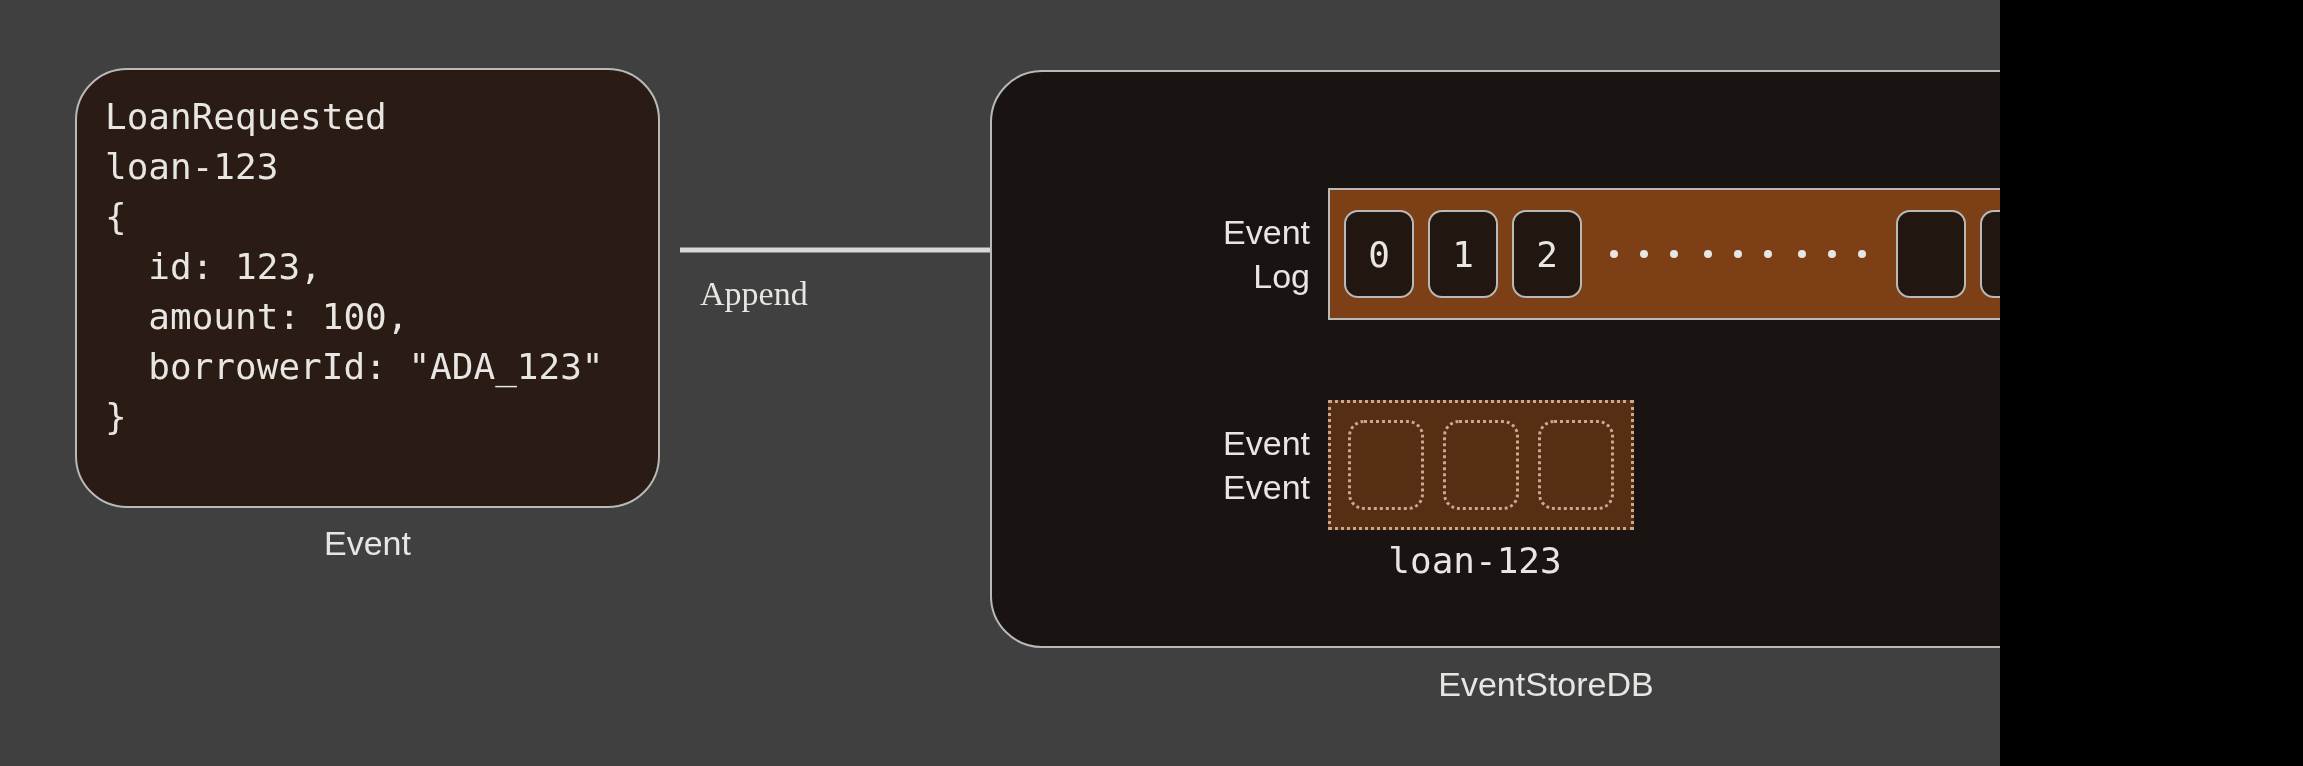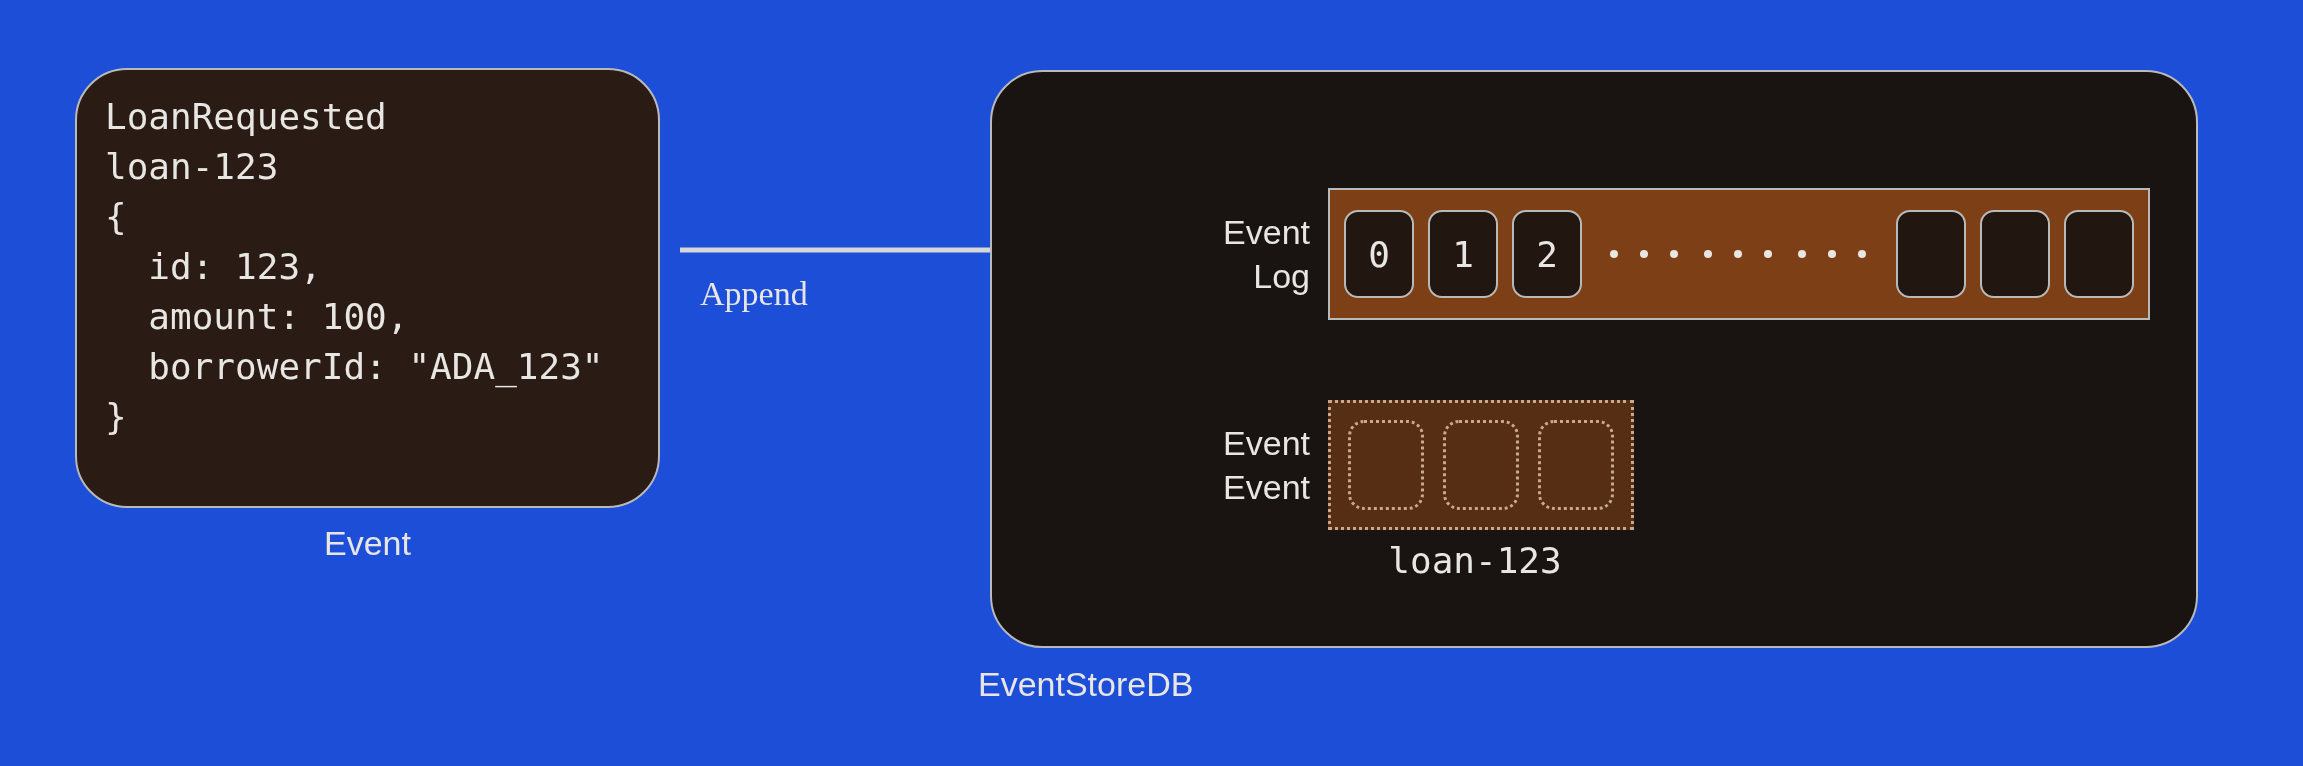--- a/index.html
+++ b/index.html
@@ -2,23 +2,23 @@
 <html><head>
 <meta charset="utf-8">
 <style>
   html, body {
     margin: 0;
     padding: 0;
     background: #000000;
   }
   #stage {
     position: relative;
-    width: 2303px;
+    width: 2000px;
     height: 766px;
-    background: #1d4ed8;
+    background: #404040;
     overflow: hidden;
     font-family: "Liberation Sans", sans-serif;
   }
 
   
   #event-card {
     position: absolute;
     left: 75px;
     top: 68px;
     width: 585px;
@@ -75,24 +75,24 @@
     top: 70px;
     width: 1208px;
     height: 578px;
     background: #191411;
     border: 2px solid #b9b9b9;
     border-radius: 52px;
     box-sizing: border-box;
   }
   #esdb-caption {
     position: absolute;
-    left: 978px;
+    left: 942px;
     top: 665px;
     width: 1208px;
-    text-align: left;
+    text-align: center;
     font-size: 34px;
     color: #e8e6e3;
   }
 
   
   #log-row {
     position: absolute;
     left: 1185px;
     top: 188px;
     display: flex;

